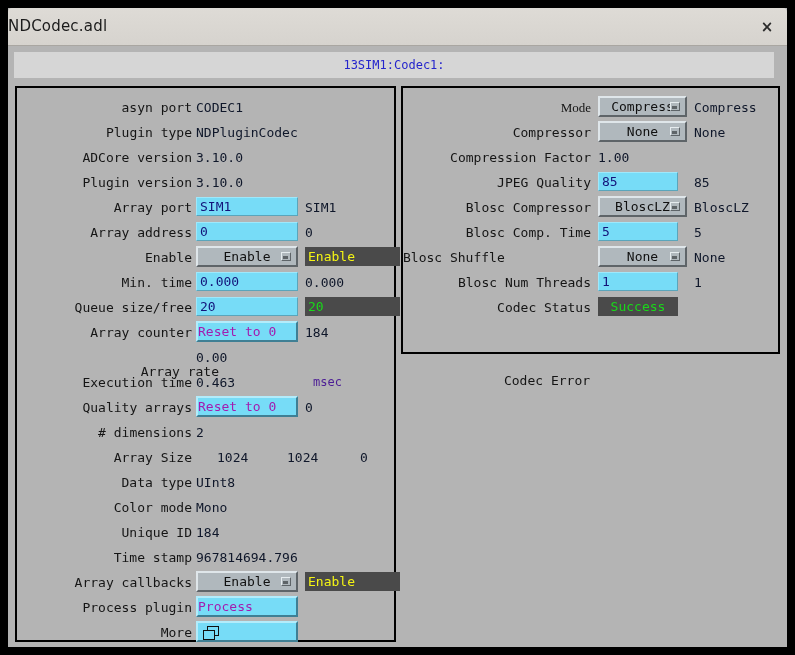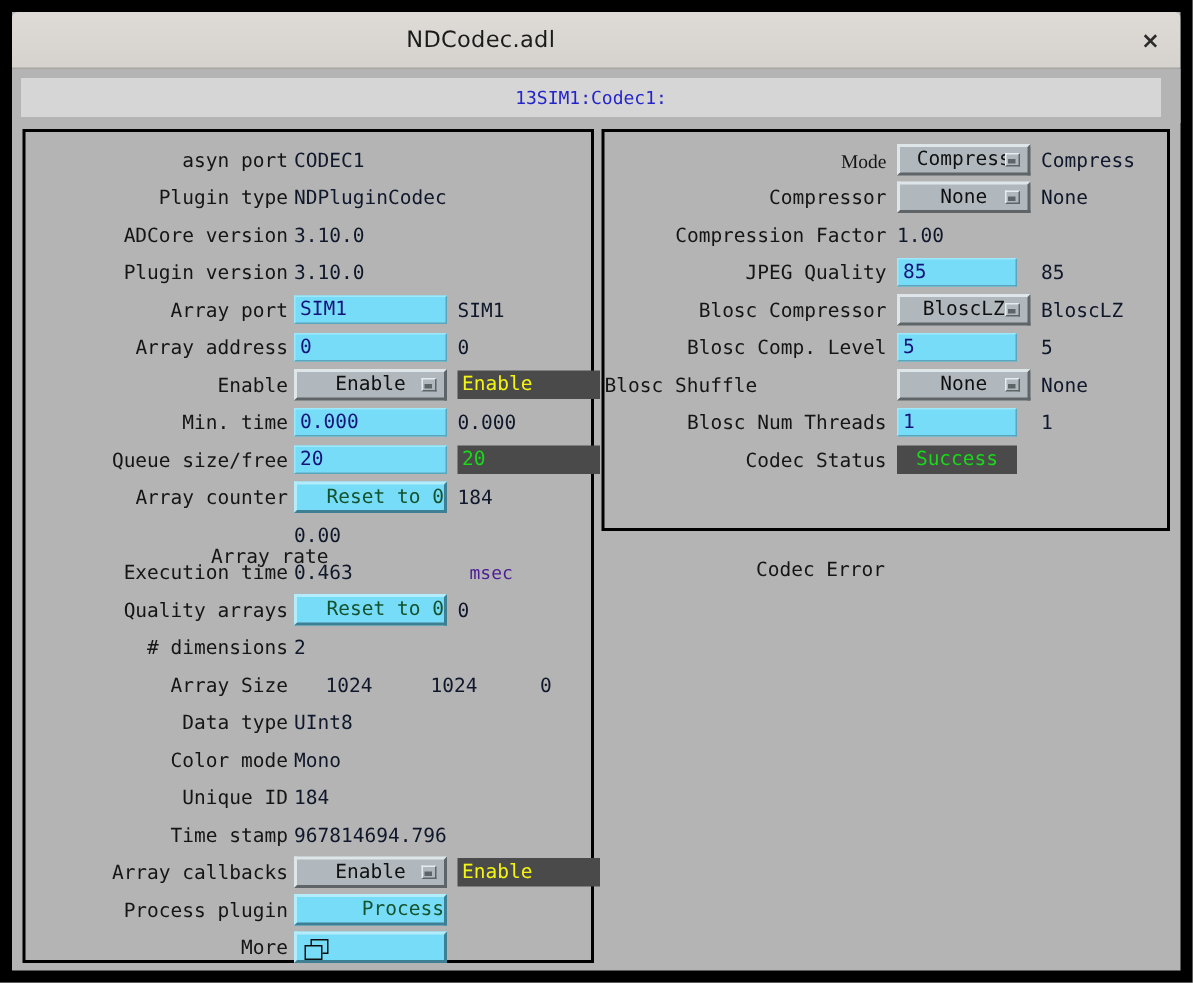--- a/index.html
+++ b/index.html
@@ -17,21 +17,21 @@
     box-sizing:border-box;
   }
   #titlebar{
     position:absolute;left:0;top:0;width:779px;height:37px;
     background:linear-gradient(#dedbd6,#d6d3ce);
     border-top-left-radius:4px;border-top-right-radius:4px;
     border-bottom:1px solid #a9a6a1;
   }
   #title-text{
     position:absolute;left:0;top:0;width:625px;height:37px;
-    line-height:37px;text-align:center;
+    line-height:37px;text-align:left;
     font-family:"DejaVu Sans","Liberation Sans",sans-serif;
     font-size:15px;color:#1b1b1b;
     letter-spacing:.2px;
   }
   #close-btn{
     position:absolute;right:10px;top:9px;width:20px;height:20px;
     line-height:20px;text-align:center;
     font-family:"DejaVu Sans","Liberation Sans",sans-serif;
     font-size:15px;font-weight:bold;color:#2b2b2b;cursor:pointer;
   }
@@ -91,22 +91,22 @@
   }
   .mon.yellow{color:#f4f414;}
   .mon.green{color:#19d819;}
   
   .msgbtn{
     position:absolute;height:21px;
     background:#77dcf7;
     border-top:2px solid #b3ecfb;border-left:2px solid #b3ecfb;
     border-right:2px solid #3f7f94;border-bottom:2px solid #3f7f94;
     box-sizing:border-box;
-    text-align:right;line-height:17px;
-    font-size:13px;color:#14532d;cursor:pointer;
+    text-align:left;line-height:17px;
+    font-size:13px;color:#a21caf;cursor:pointer;
     white-space:nowrap;overflow:hidden;
   }
   
   .menubtn{
     position:absolute;height:21px;
     background:#b0b8bd;
     border-top:2px solid #dfe6ea;border-left:2px solid #dfe6ea;
     border-right:2px solid #5e6468;border-bottom:2px solid #5e6468;
     box-sizing:border-box;
     text-align:center;line-height:17px;
@@ -251,21 +251,21 @@
       <div class="entry" style="left: 195px; top: 84px; width: 80px;">85</div>
       <div class="ro" style="left: 291px; top: 86px;">85</div>
       <div class="lbl" style="left: 0px; top: 111px; width: 188px; text-align: right;">Blosc Compressor</div>
       <div class="menubtn" style="left: 195px; top: 108px; width: 89px;">
         <div>BloscLZ</div>
         <div class="ind">
           <i></i>
         </div>
       </div>
       <div class="ro" style="left: 291px; top: 111px;">BloscLZ</div>
-      <div class="lbl" style="left: 0px; top: 136px; width: 188px; text-align: right;">Blosc Comp. Level</div>
+      <div class="lbl" style="left: 0px; top: 136px; width: 188px; text-align: right;">Blosc Comp. Time</div>
       <div class="entry" style="left: 195px; top: 134px; width: 80px;">5</div>
       <div class="ro" style="left: 291px; top: 136px;">5</div>
       <div class="lbl" style="left: 0px; top: 161px; width: 188px; text-align: left;">Blosc Shuffle</div>
       <div class="menubtn" style="left: 195px; top: 158px; width: 89px;">
         <div>None</div>
         <div class="ind">
           <i></i>
         </div>
       </div>
       <div class="ro" style="left: 291px; top: 161px;">None</div>

